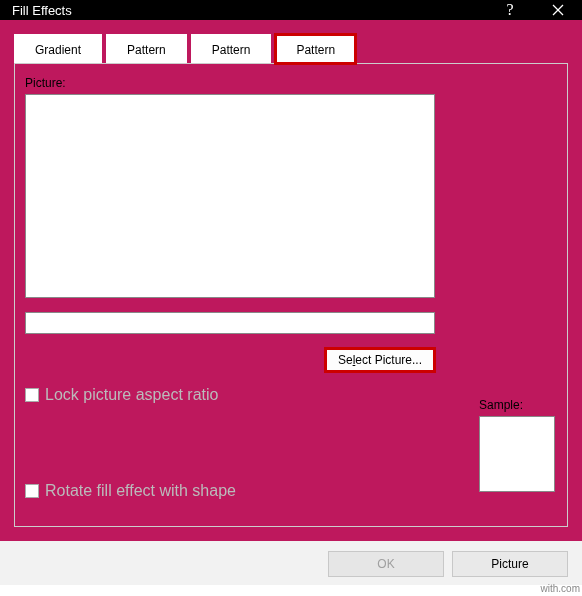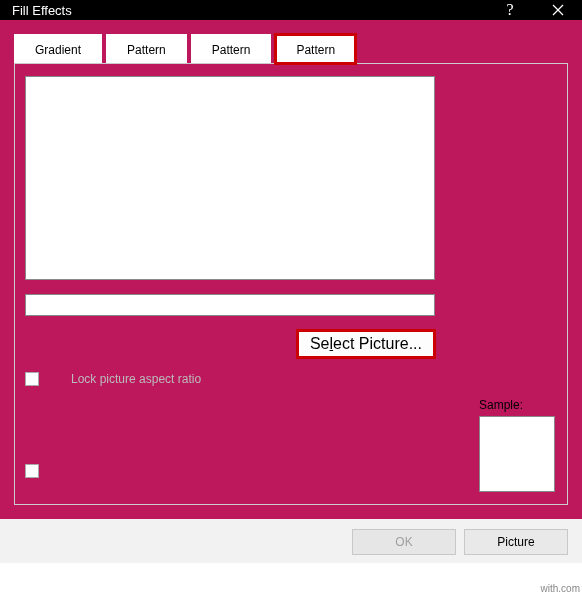--- a/index.html
+++ b/index.html
@@ -106,43 +106,42 @@
       width: 410px;
       display: flex;
       justify-content: flex-end;
       margin-bottom: 14px;
     }
     .select-picture-btn {
       padding: 4px 12px;
       background: #fdfdfd;
       border: 1px solid #bbb;
       cursor: pointer;
-      font-size: 16px;
+      font-size: 12px;
       font-family: inherit;
     }
     .select-picture-btn u { text-decoration: underline; }
 
     .checkbox-row {
       display: flex;
       align-items: center;
       gap: 6px;
       margin-bottom: 8px;
     }
     .checkbox {
       width: 14px;
       height: 14px;
       border: 1px solid #aaa;
       background: #fff;
       display: inline-block;
       flex-shrink: 0;
     }
     .checkbox-label {
       color: #bbb;
-      font-size: 12px;
-      margin-left: 26px;
+      font-size: 16px;
     }
 
     .sample-block {
       position: absolute;
       right: 12px;
       top: 334px;
     }
     .sample-label {
       font-size: 12px;
       margin-bottom: 4px;
@@ -160,21 +159,21 @@
 
     .button-bar {
       display: flex;
       justify-content: flex-end;
       gap: 8px;
       padding: 10px 14px 8px;
       background: #f2f2f2;
       border-top: 0px solid #ddd;
     }
     .dlg-btn {
-      width: 104px;
+      width: 116px;
       height: 26px;
       background: #e9e9e9;
       border: 1px solid #c8c8c8;
       font-size: 12px;
       font-family: inherit;
       cursor: pointer;
     }
     .dlg-btn:disabled {
       color: #a0a0a0;
       background: #e6e6e6;
@@ -212,20 +211,21 @@
 
   <div class="tabs">
     <div class="tab">Gradient</div>
     <div class="tab">Pattern</div>
     <div class="tab">Pattern</div>
     <div class="tab active red-highlight">Pattern</div>
   </div>
 
   <div class="tab-content">
 
+    <div class="section-label">Picture:</div>
 
     <div class="picture-preview"></div>
 
     <input type="text" class="filename-field" readonly="" value="" style="">
 
     <div class="select-picture-row">
       <button class="select-picture-btn red-highlight">
         <span>Se</span><u>l</u><span>ect Picture...</span>
       </button>
     </div>
@@ -235,20 +235,21 @@
       <span class="checkbox-label">Lock picture aspect ratio</span>
     </div>
 
     <div class="sample-block">
       <div class="sample-label">Sample:</div>
       <div class="sample-box"></div>
     </div>
 
     <div class="checkbox-row rotate-row">
       <span class="checkbox"></span>
+      <span class="checkbox-label">Rotate fill effect with shape</span>
     </div>
 
   </div>
 
 </div>
 
 <div class="button-bar">
   <button class="dlg-btn" disabled="">OK</button>
   <button class="dlg-btn">Picture</button>
 </div>

